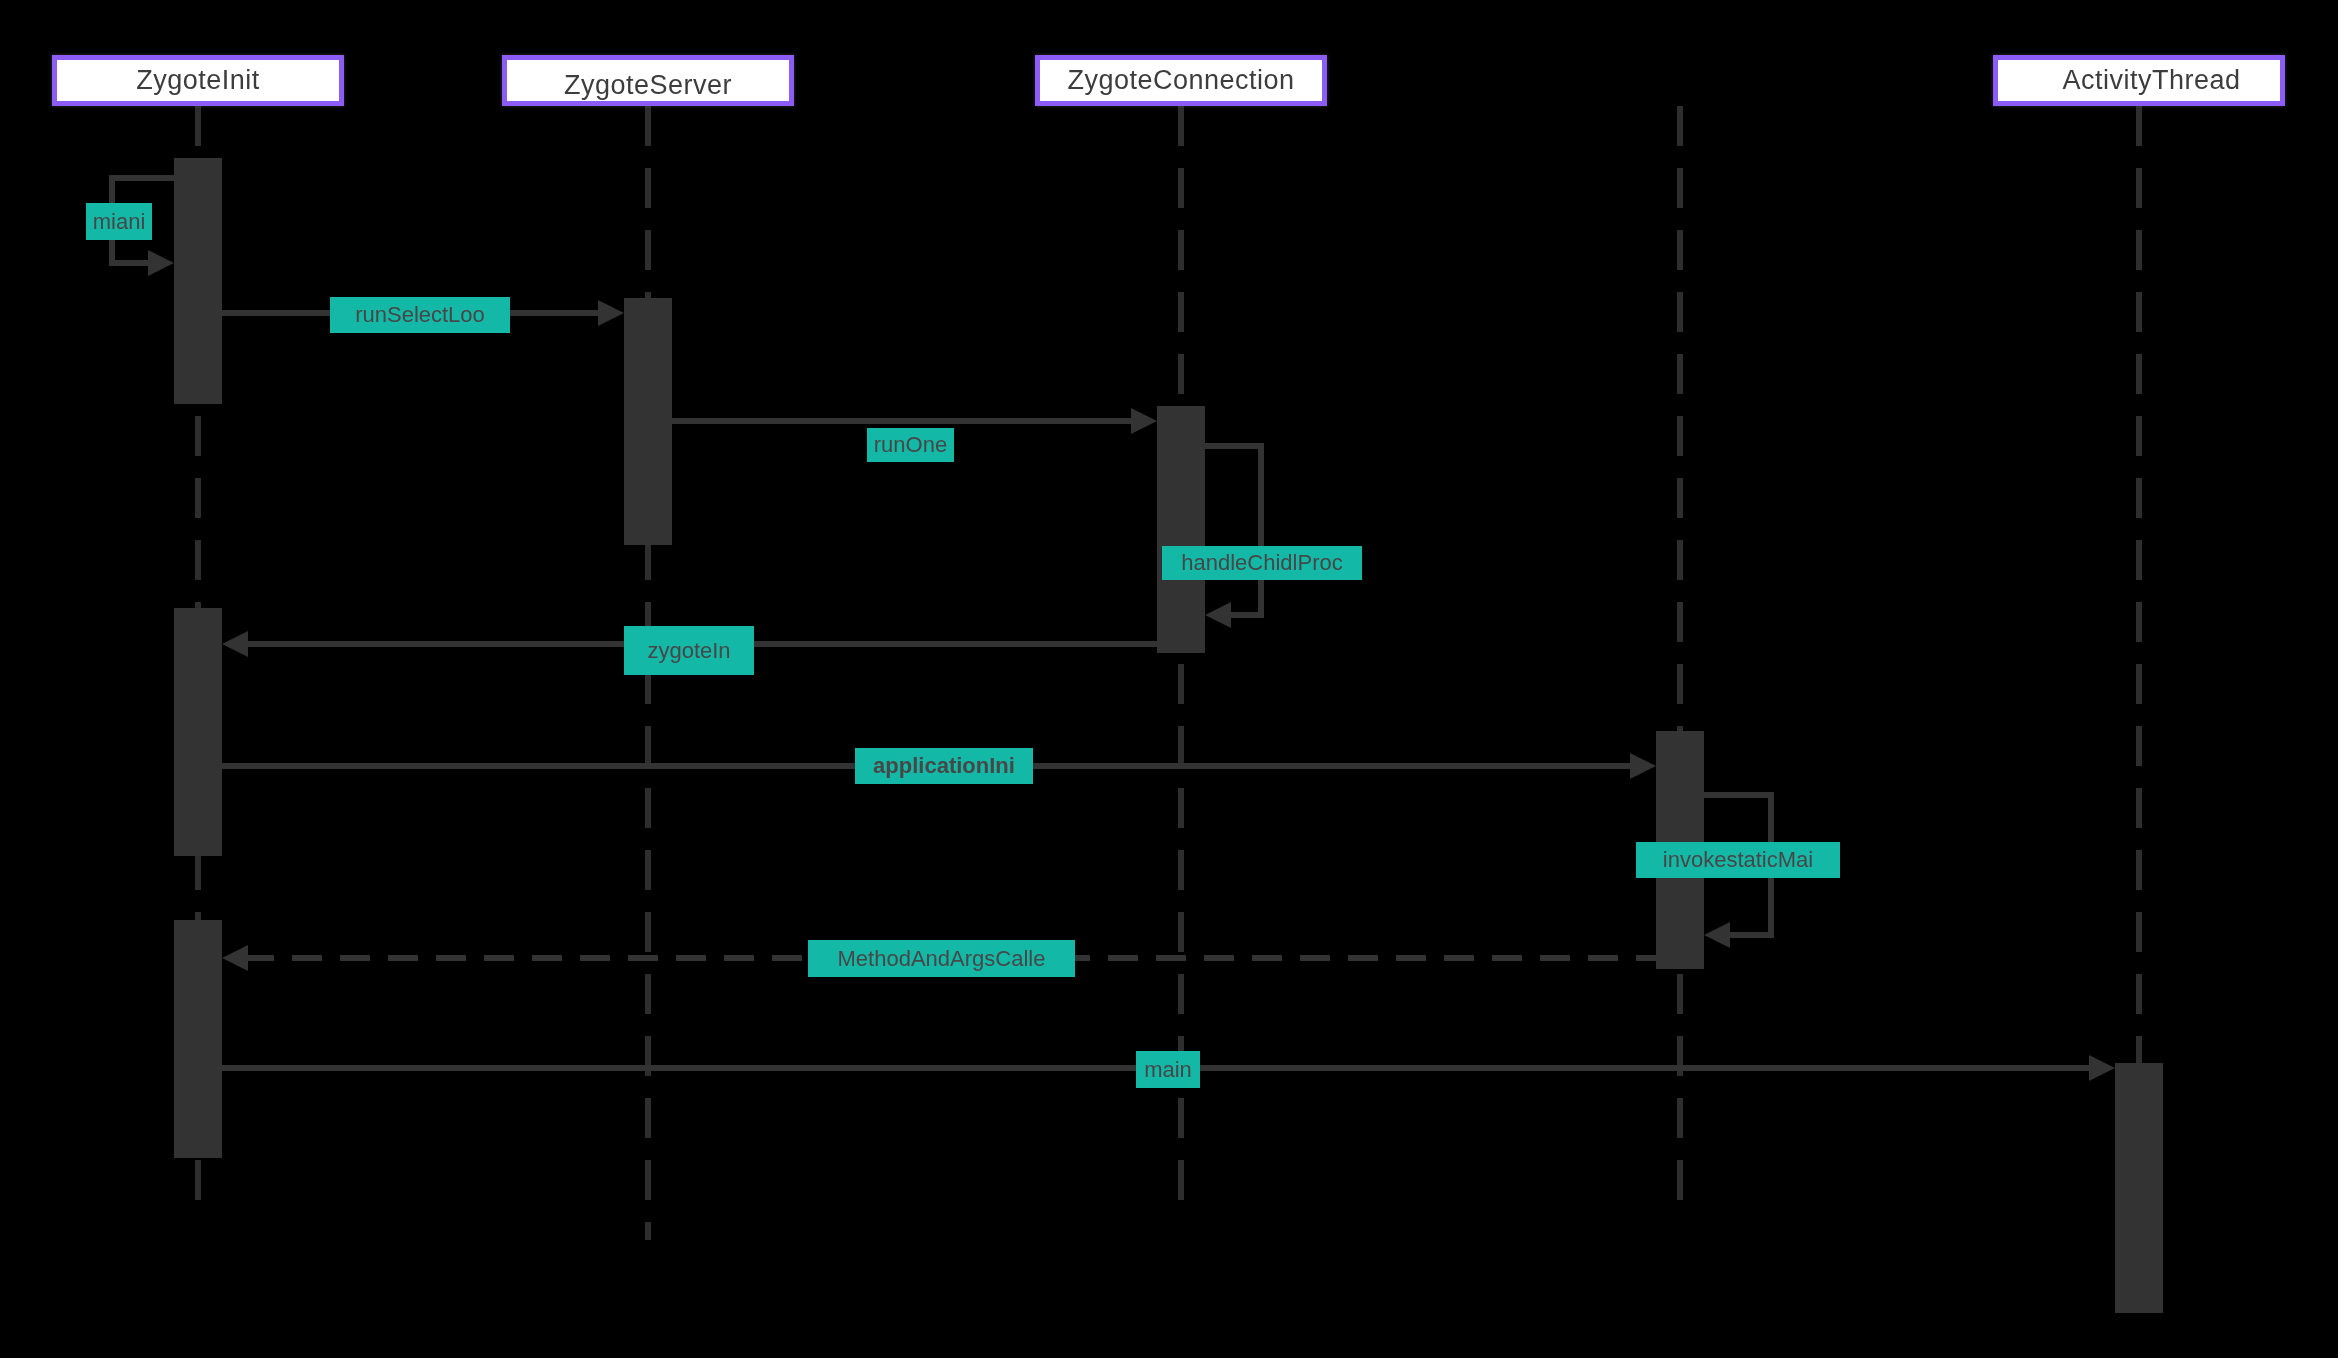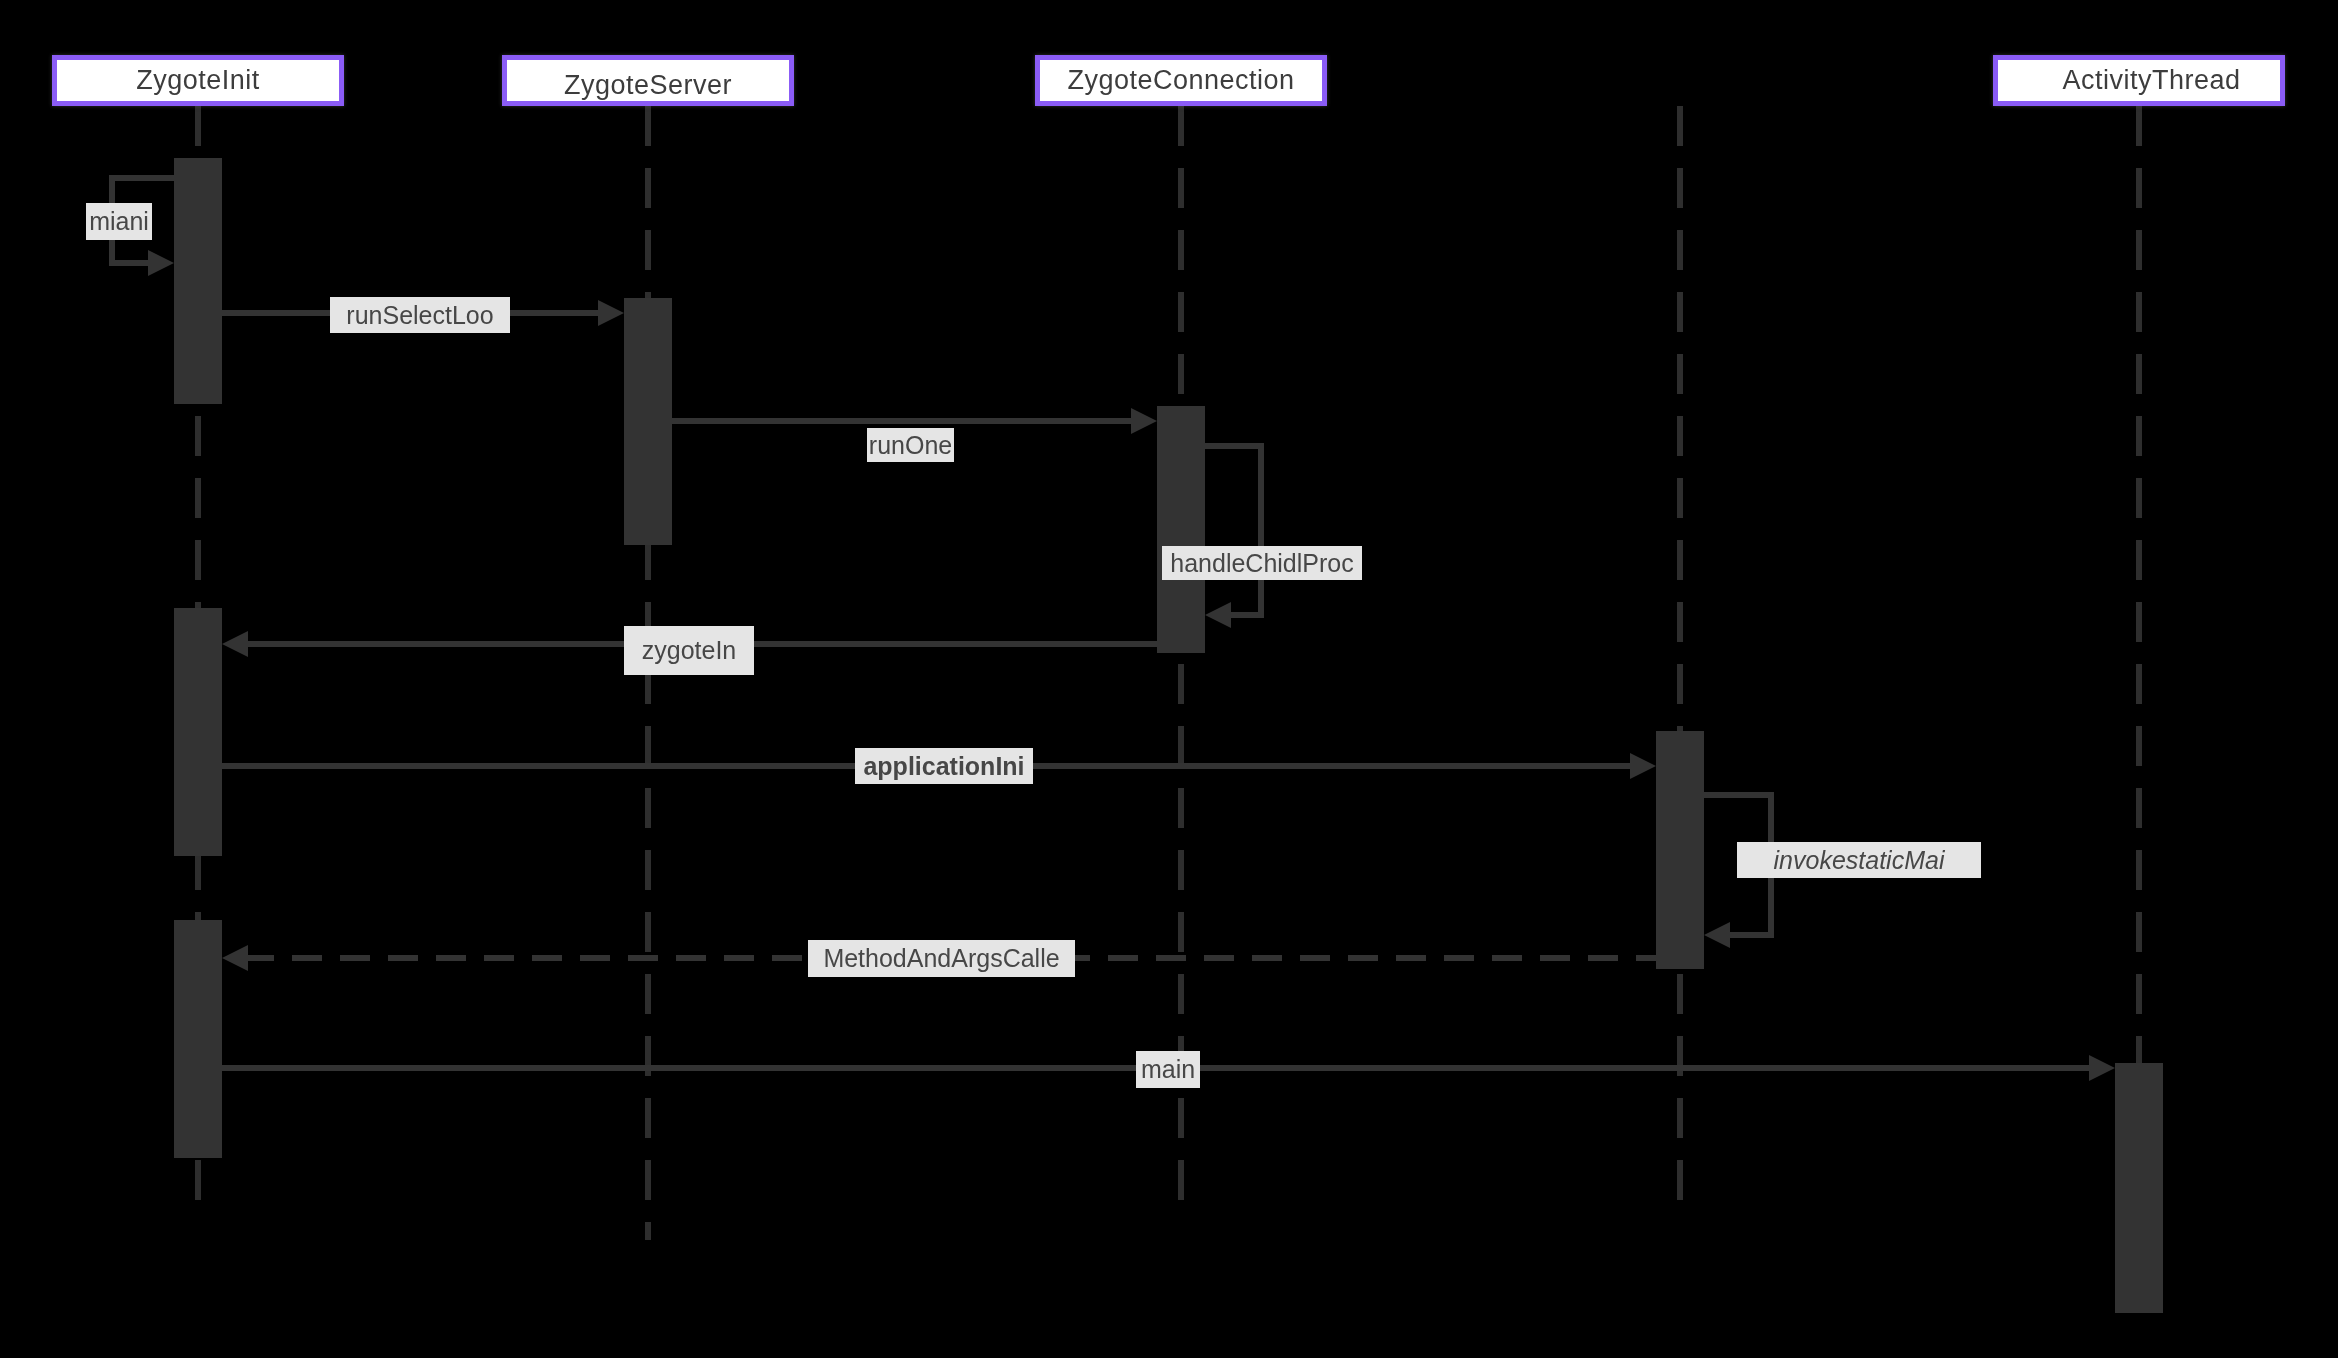--- a/index.html
+++ b/index.html
@@ -20,21 +20,21 @@
   .activation{position:absolute;width:48px;background:#333333;}
   .msgline{position:absolute;height:6px;background:#333333;}
   .msgline.dashed{
     background:repeating-linear-gradient(to right,#333333 0 30px,transparent 30px 48px);
   }
   .loopseg{position:absolute;background:#333333;}
   .arrow{position:absolute;width:0;height:0;}
   .arrow.right{border-left:26px solid #333333;border-top:13px solid transparent;border-bottom:13px solid transparent;}
   .arrow.left{border-right:26px solid #333333;border-top:13px solid transparent;border-bottom:13px solid transparent;}
   .chip{
-    position:absolute;background:#e5e5e5;color:#474747;font-size:25px;
+    position:absolute;background:#14b8a6;color:#474747;font-size:22px;
     display:flex;align-items:center;justify-content:center;
     white-space:nowrap;overflow:hidden;box-sizing:border-box;padding:0 2px;
   }
 </style>
 </head>
 <body>
 
 <div id="stage">
     <div class="lifeline" style="left: 195px; top: 106px; height: 1102px;"></div>
     <div class="lifeline" style="left: 645px; top: 106px; height: 1134px;"></div>
@@ -71,21 +71,21 @@
     <div class="activation" style="left: 624px; top: 298px; height: 247px;"></div>
     <div class="activation" style="left: 1157px; top: 406px; height: 247px;"></div>
     <div class="activation" style="left: 1656px; top: 731px; height: 238px;"></div>
     <div class="activation" style="left: 2115px; top: 1063px; height: 250px;"></div>
     <div class="chip" style="left: 86px; top: 203px; width: 66px; height: 37px;">miani</div>
     <div class="chip" style="left: 330px; top: 297px; width: 180px; height: 36px;">runSelectLoo</div>
     <div class="chip" style="left: 867px; top: 428px; width: 87px; height: 34px;">runOne</div>
     <div class="chip" style="left: 1162px; top: 546px; width: 200px; height: 34px;">handleChidlProc</div>
     <div class="chip" style="left: 624px; top: 626px; width: 130px; height: 49px;">zygoteIn</div>
     <div class="chip" style="left: 855px; top: 748px; width: 178px; height: 36px; font-weight: bold;">applicationIni</div>
-    <div class="chip" style="left: 1737px; top: 842px; width: 244px; height: 36px; font-style: italic;">invokestaticMai</div>
+    <div class="chip" style="left: 1636px; top: 842px; width: 204px; height: 36px;">invokestaticMai</div>
     <div class="chip" style="left: 808px; top: 940px; width: 267px; height: 37px;">MethodAndArgsCalle</div>
     <div class="chip" style="left: 1136px; top: 1051px; width: 64px; height: 37px;">main</div>
     <div class="header" style="left: 52px; top: 55px; width: 292px;">
       <span>ZygoteInit</span>
     </div>
     <div class="header" style="left: 502px; top: 55px; width: 292px; align-items: flex-end;">
       <span>ZygoteServer</span>
     </div>
     <div class="header" style="left: 1035px; top: 55px; width: 292px;">
       <span>ZygoteConnection</span>

